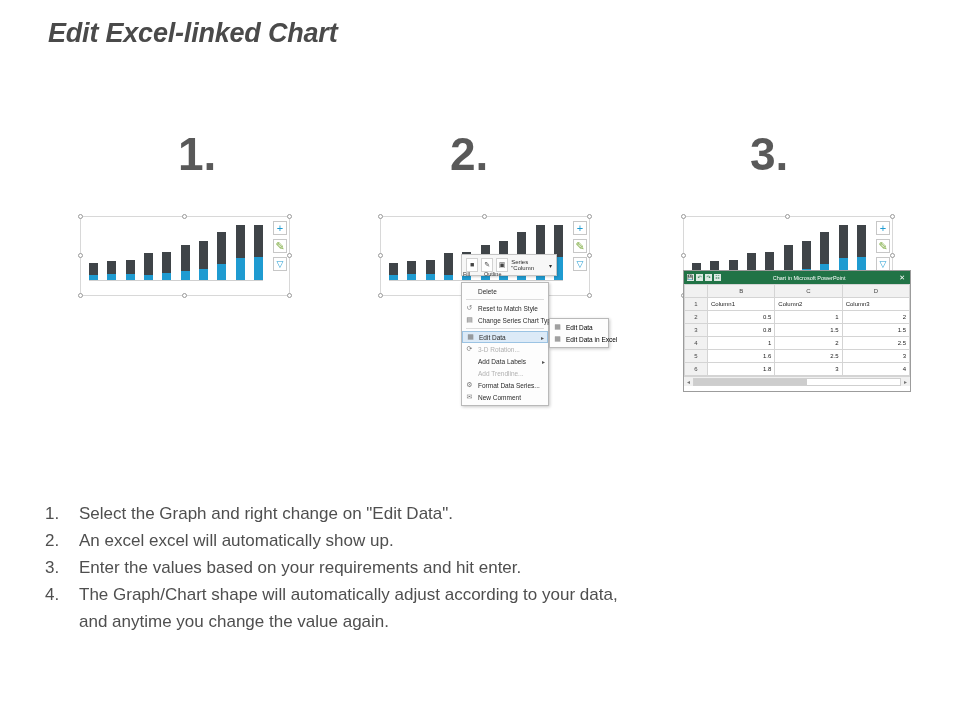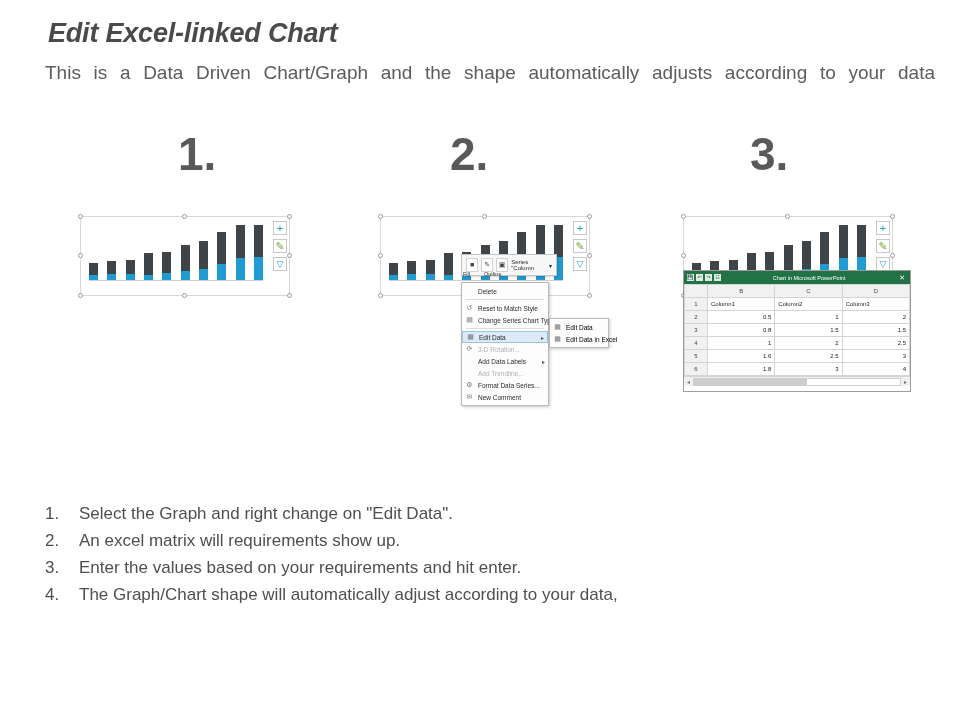--- a/index.html
+++ b/index.html
@@ -336,21 +336,20 @@
   .instr-cont {
     padding-left: 34px;
   }
 </style>
 </head>
 <body>
 
 <div class="slide">
 
   <div class="title">Edit Excel-linked Chart</div>
-  <div class="subtitle">This is a Data Driven Chart/Graph and the shape automatically adjusts according to your data</div>
 
   <div class="step-num n1">1.</div>
   <div class="step-num n2">2.</div>
   <div class="step-num n3">3.</div>
 
   <div class="chart-widget" id="w1" style="left:80px; top:216px; width:210px; height:80px;">
     <div class="plot">
         <div class="bar-col">
           <div class="seg-dark" style="height: 22%;"></div>
           <div class="seg-blue" style="height: 10%;"></div>
@@ -663,25 +662,26 @@
     </div>
   </div>
 
   <div class="instructions" id="instructions">
       <div class="instr-row">
         <div class="instr-num">1.</div>
         <div class="instr-text">Select the Graph and right change on "Edit Data".</div>
       </div>
       <div class="instr-row">
         <div class="instr-num">2.</div>
-        <div class="instr-text">An excel matrix will requirements show up.</div>
+        <div class="instr-text">An excel excel will automatically show up.</div>
       </div>
       <div class="instr-row">
         <div class="instr-num">3.</div>
         <div class="instr-text">Enter the values based on your requirements and hit enter.</div>
       </div>
       <div class="instr-row">
         <div class="instr-num">4.</div>
         <div class="instr-text">The Graph/Chart shape will automatically adjust according to your data,</div>
       </div>
+      <div class="instr-cont">and anytime you change the value again.</div>
     </div>
 
 </div>
 
 </body></html>

